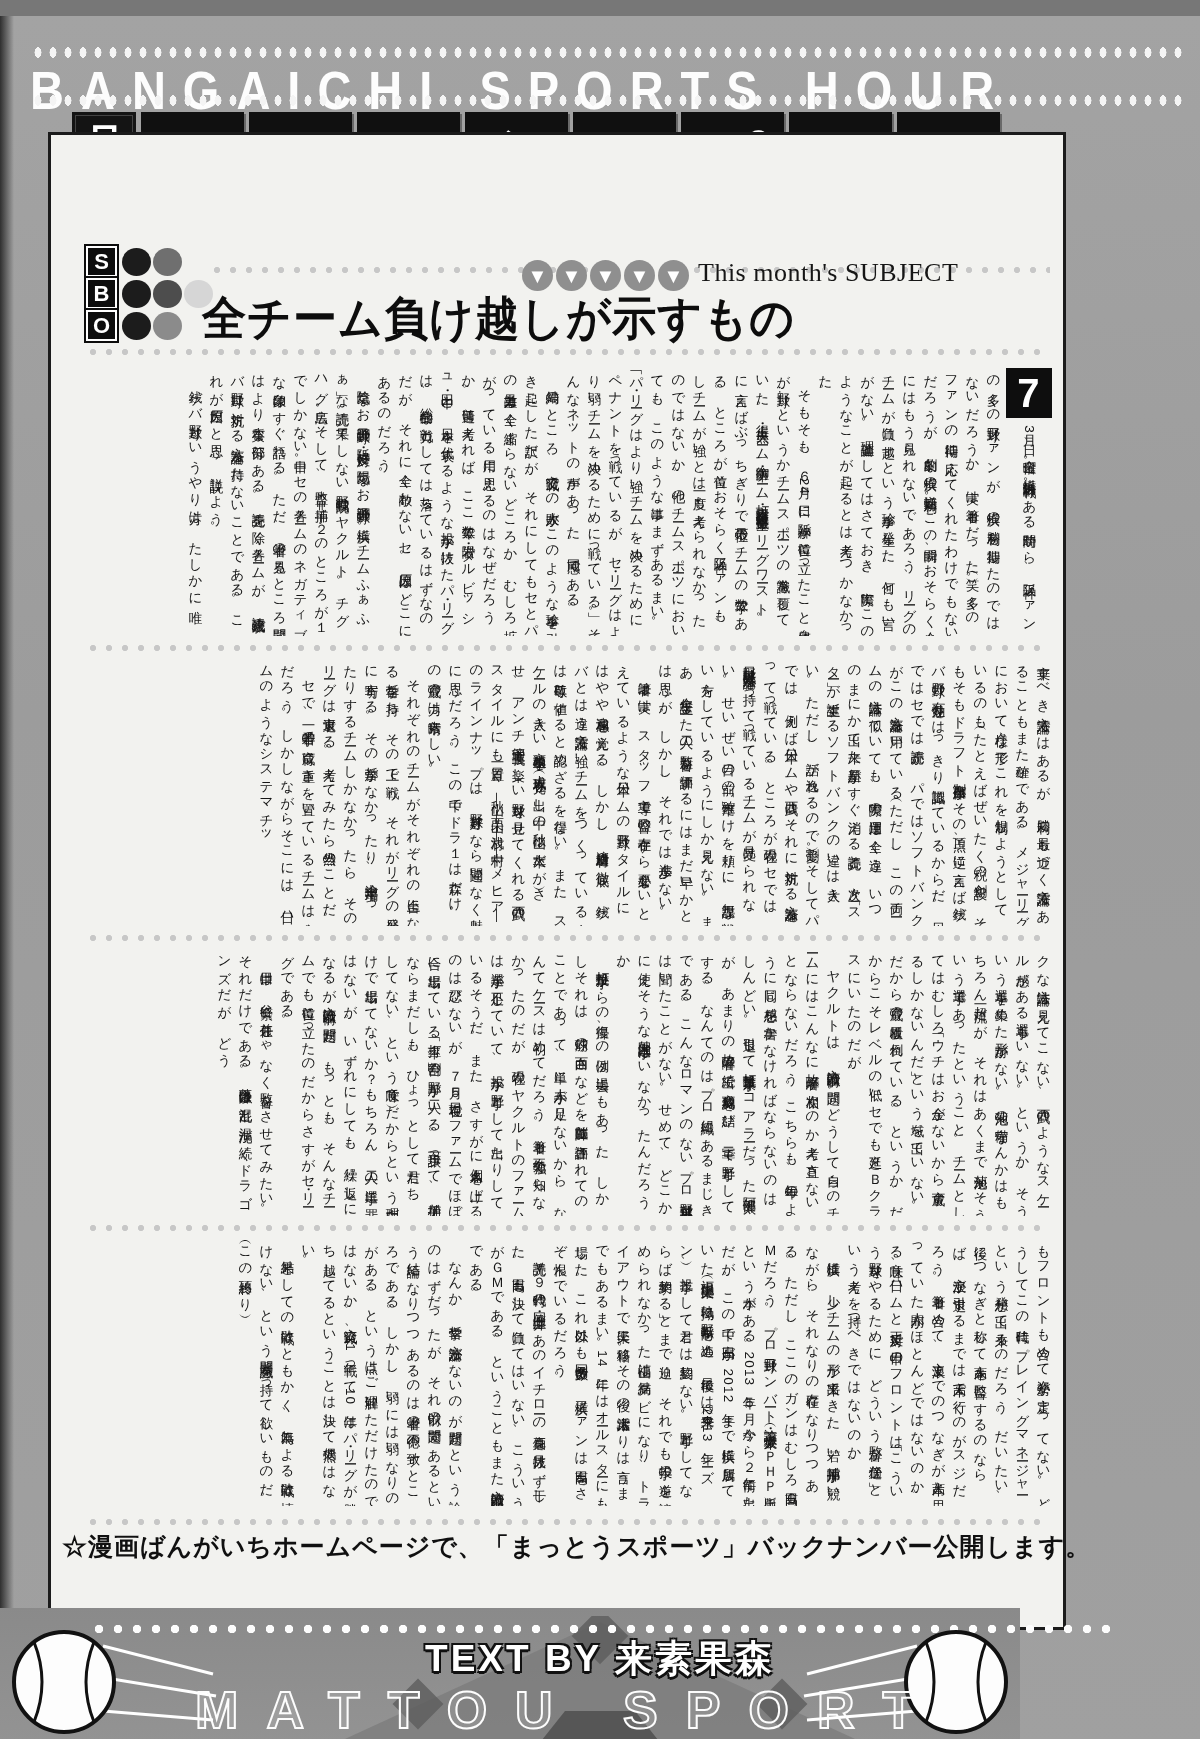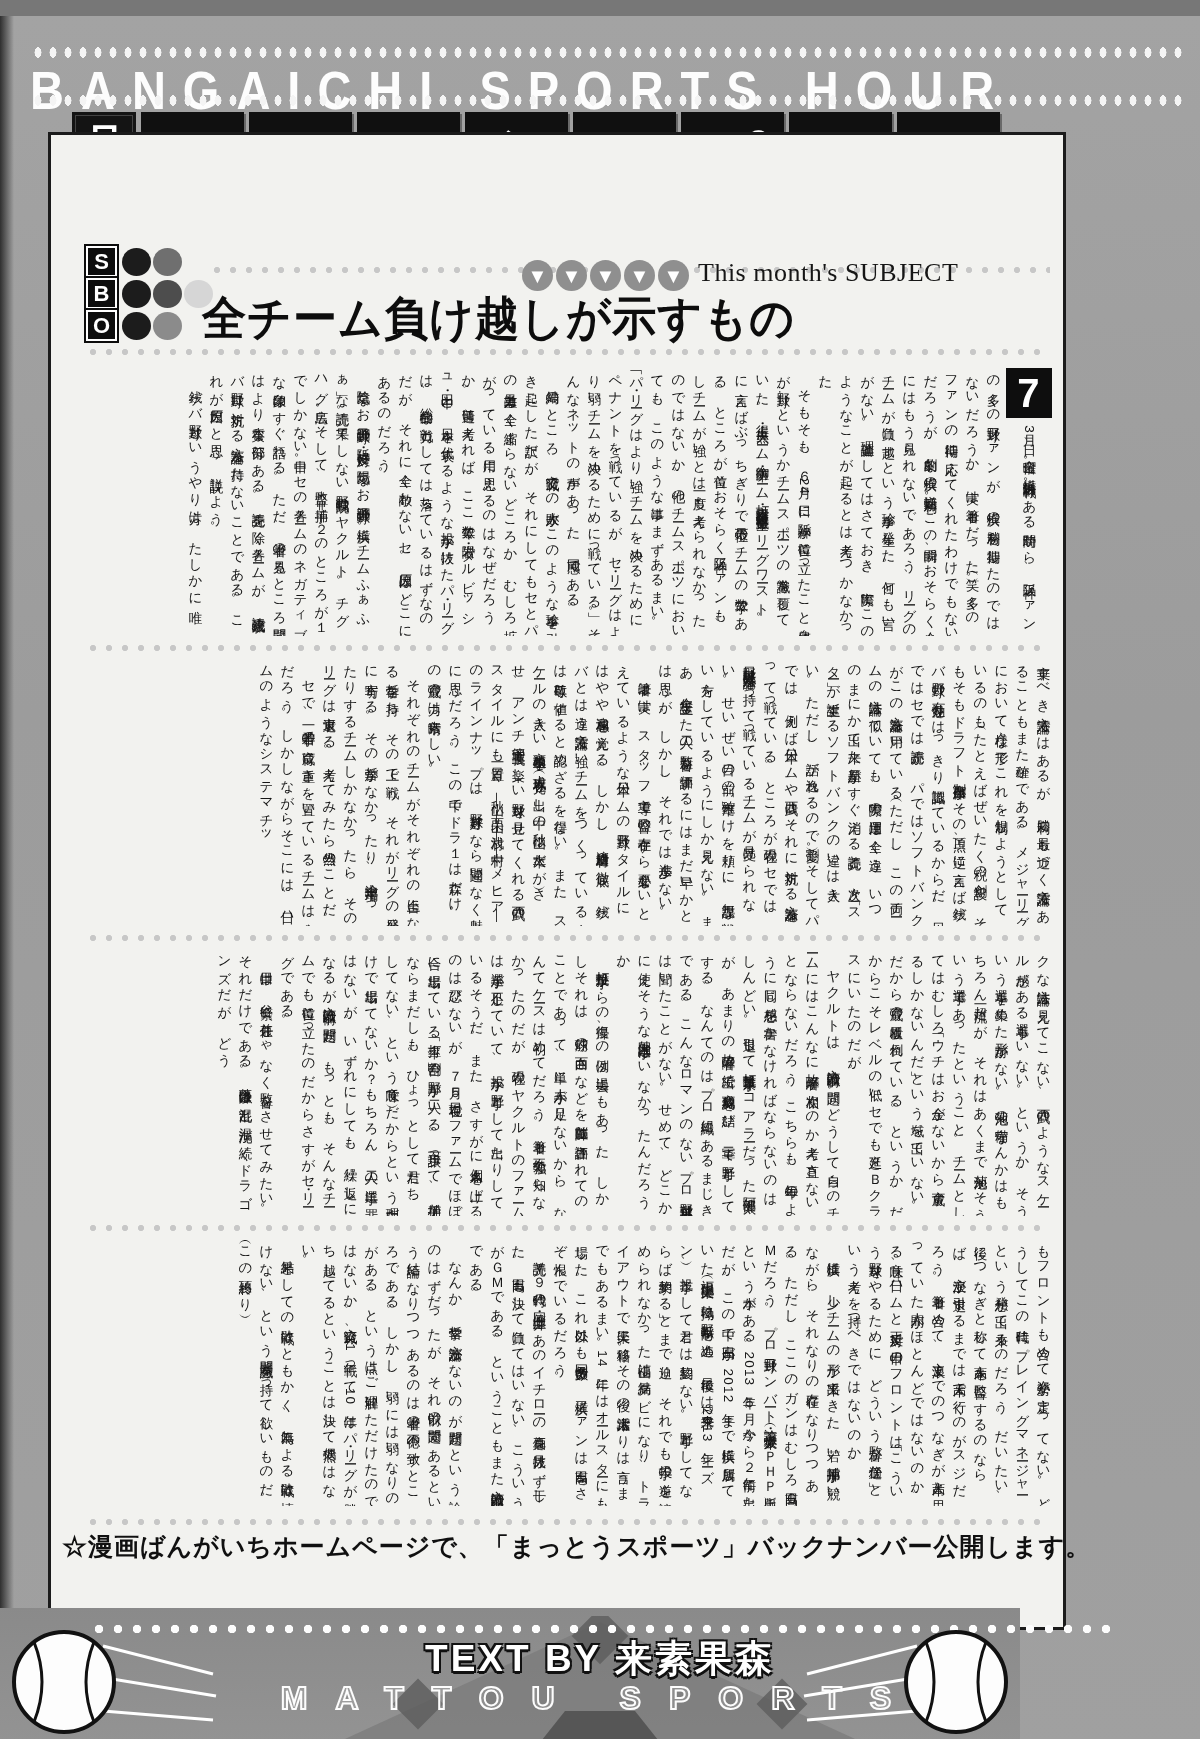--- a/index.html
+++ b/index.html
@@ -56,21 +56,21 @@
   .footer-note{position:absolute;left:62px;width:992px;text-align:center;color:#101010;
         font-weight:bold;font-size:25px;letter-spacing:1px;white-space:nowrap;}
   
   .band{position:absolute;left:0;top:1592px;width:1020px;height:147px;
         background:linear-gradient(180deg,#8a8a8a,#949494);}
   .band svg.field{position:absolute;left:280px;top:8px;}
   .credit{position:absolute;left:0;top:26px;width:1200px;text-align:center;color:#fff;
         font-weight:bold;font-size:37px;letter-spacing:3px;
         text-shadow:-2px -2px 0 #111,2px -2px 0 #111,-2px 2px 0 #111,2px 2px 0 #111,0 3px 0 #111;}
   .logo{position:absolute;left:0;top:72px;width:1200px;text-align:center;
-        font-size:32px;font-weight:bold;letter-spacing:28px;color:rgba(255,255,255,.12);
+        font-size:52px;font-weight:bold;letter-spacing:28px;color:rgba(255,255,255,.12);
         -webkit-text-stroke:2px #fdfdfd;white-space:nowrap;}
   .ball{position:absolute;}
 </style>
 </head>
 <body>
 
 <div class="page">
   <div class="scan-edge"></div>
 
   <div class="dots white" style="left:30px;top:28px;width:1152px;"></div>

